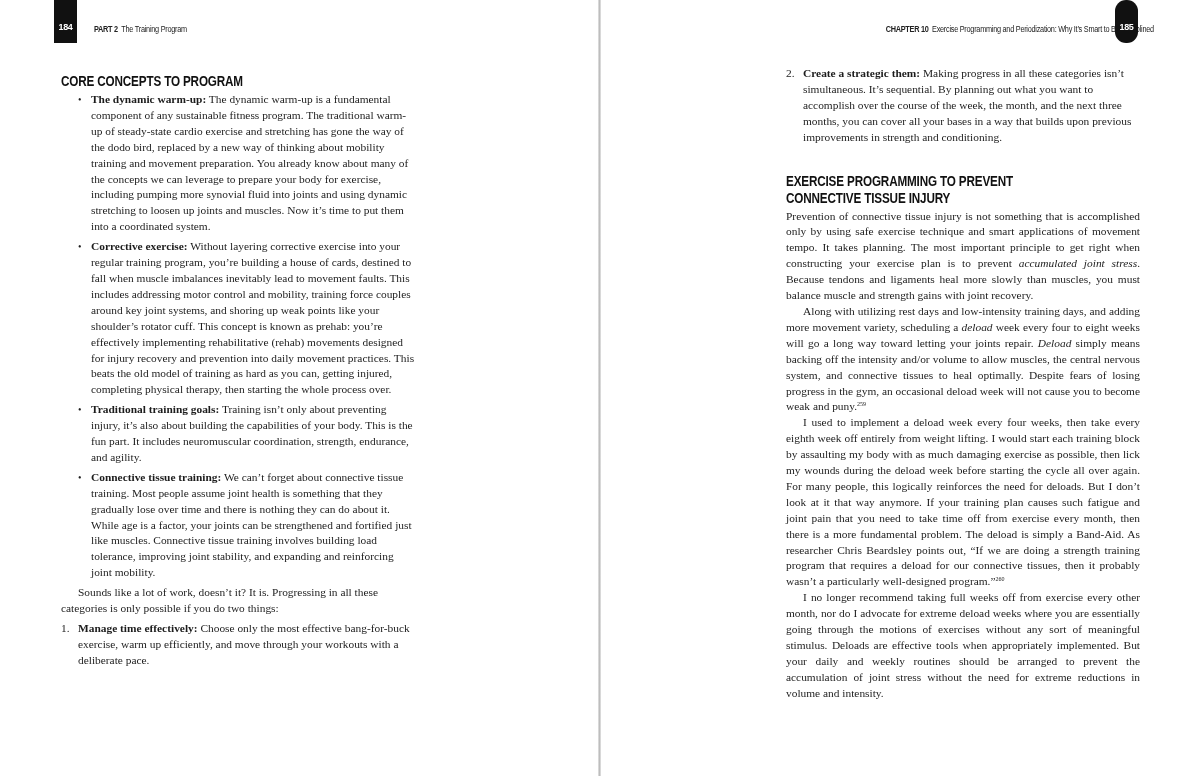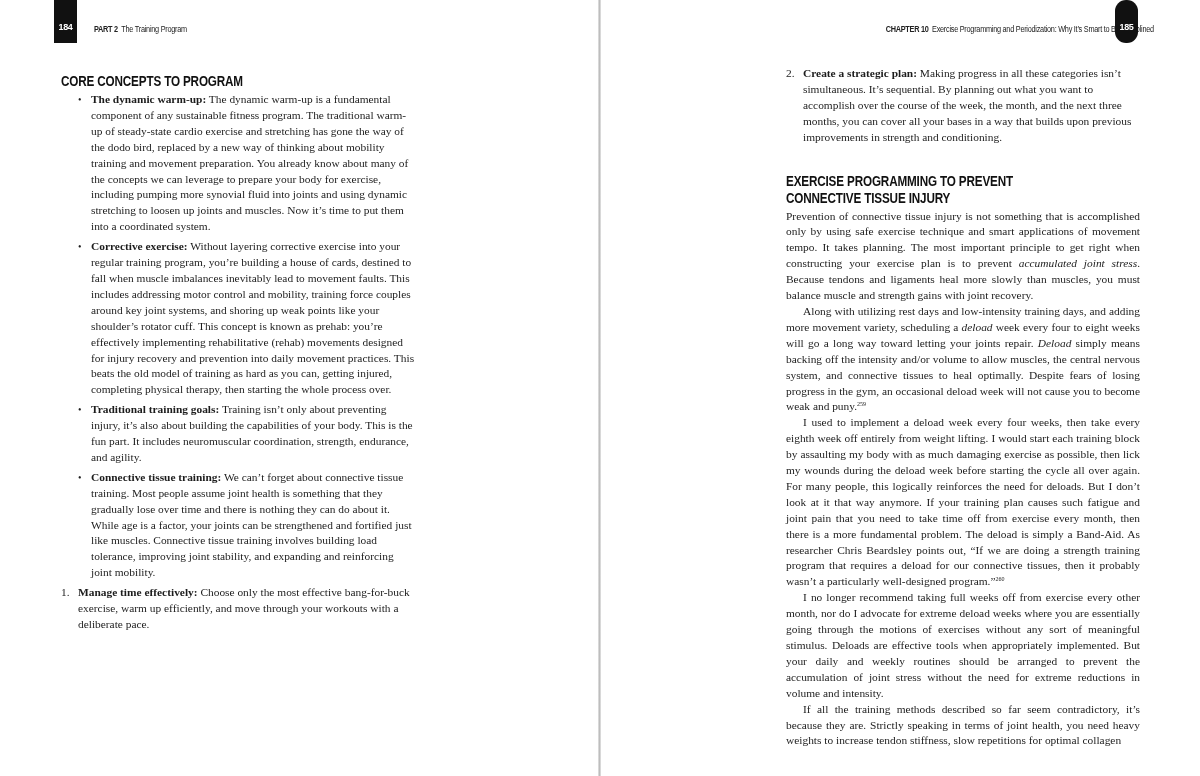--- a/index.html
+++ b/index.html
@@ -70,47 +70,47 @@
   <div class="content">
     <h2 class="section-head">CORE CONCEPTS TO PROGRAM</h2>
 
     <ul class="bullets">
       <li><span class="bullet">•</span><b class="term">The dynamic warm-up:</b><span> The dynamic warm-up is a fundamental component of any sustainable fitness program. The traditional warm-up of steady-state cardio exercise and stretching has gone the way of the dodo bird, replaced by a new way of thinking about mobility training and movement preparation. You already know about many of the concepts we can leverage to prepare your body for exercise, including pumping more synovial fluid into joints and using dynamic stretching to loosen up joints and muscles. Now it’s time to put them into a coordinated system.</span></li>
       <li><span class="bullet">•</span><b class="term">Corrective exercise:</b><span> Without layering corrective exercise into your regular training program, you’re building a house of cards, destined to fall when muscle imbalances inevitably lead to movement faults. This includes addressing motor control and mobility, training force couples around key joint systems, and shoring up weak points like your shoulder’s rotator cuff. This concept is known as prehab: you’re effectively implementing rehabilitative (rehab) movements designed for injury recovery and prevention into daily movement practices. This beats the old model of training as hard as you can, getting injured, completing physical therapy, then starting the whole process over.</span></li>
       <li><span class="bullet">•</span><b class="term">Traditional training goals:</b><span> Training isn’t only about preventing injury, it’s also about building the capabilities of your body. This is the fun part. It includes neuromuscular coordination, strength, endurance, and agility.</span></li>
       <li><span class="bullet">•</span><b class="term">Connective tissue training:</b><span> We can’t forget about connective tissue training. Most people assume joint health is something that they gradually lose over time and there is nothing they can do about it. While age is a factor, your joints can be strengthened and fortified just like muscles. Connective tissue training involves building load tolerance, improving joint stability, and expanding and reinforcing joint mobility.</span></li>
     </ul>
 
+    <p class="indent">Sounds like a lot of work, doesn’t it? It is. Progressing in all these categories is only possible if you do two things:</p>
 
     <ol class="numbered">
       <li><span class="num">1.</span><b class="term">Manage time effectively:</b><span> Choose only the most effective bang-for-buck exercise, warm up efficiently, and move through your workouts with a deliberate pace.</span></li>
     </ol>
   </div>
 </div>
 
 <div class="gutter"></div>
 
 <div class="page page-right">
   <div class="running-head">
     <b>CHAPTER 10</b><span>Exercise Programming and Periodization: Why It’s Smart to Be Disciplined</span>
   </div>
   <div class="folio">185</div>
 
   <div class="content">
     <ol class="numbered" style="margin-top:0;">
-      <li><span class="num">2.</span><b class="term">Create a strategic plan:</b><span> Making progress in all these categories isn’t simultaneous. It’s sequential. By planning out what you want to accomplish over the course of the week, the month, and the next three months, you can cover all your bases in a way that builds upon previous improvements in strength and conditioning.</span></li>
+      <li><span class="num">2.</span><b class="term">Create a strategic them:</b><span> Making progress in all these categories isn’t simultaneous. It’s sequential. By planning out what you want to accomplish over the course of the week, the month, and the next three months, you can cover all your bases in a way that builds upon previous improvements in strength and conditioning.</span></li>
     </ol>
 
     <div class="sub-heading-gap"></div>
     <h2 class="section-head" style="margin:0;">EXERCISE PROGRAMMING TO PREVENT</h2>
     <h2 class="section-head">CONNECTIVE TISSUE INJURY</h2>
 
     <p class="just"><span>Prevention of connective tissue injury is not something that is accomplished only by using safe exercise technique and smart applications of movement tempo. It takes planning. The most important principle to get right when constructing your exercise plan is to prevent </span><i>accumulated joint stress</i><span>. Because tendons and ligaments heal more slowly than muscles, you must balance muscle and strength gains with joint recovery.</span></p>
 
     <p class="just indent"><span>Along with utilizing rest days and low-intensity training days, and adding more movement variety, scheduling a </span><i>deload</i><span> week every four to eight weeks will go a long way toward letting your joints repair. </span><i>Deload</i><span> simply means backing off the intensity and/or volume to allow muscles, the central nervous system, and connective tissues to heal optimally. Despite fears of losing progress in the gym, an occasional deload week will not cause you to become weak and puny.</span><sup>259</sup></p>
 
     <p class="just indent"><span>I used to implement a deload week every four weeks, then take every eighth week off entirely from weight lifting. I would start each training block by assaulting my body with as much damaging exercise as possible, then lick my wounds during the deload week before starting the cycle all over again. For many people, this logically reinforces the need for deloads. But I don’t look at it that way anymore. If your training plan causes such fatigue and joint pain that you need to take time off from exercise every month, then there is a more fundamental problem. The deload is simply a Band-Aid. As researcher Chris Beardsley points out, “If we are doing a strength training program that requires a deload for our connective tissues, then it probably wasn’t a particularly well-designed program.”</span><sup>260</sup></p>
 
     <p class="just indent">I no longer recommend taking full weeks off from exercise every other month, nor do I advocate for extreme deload weeks where you are essentially going through the motions of exercises without any sort of meaningful stimulus. Deloads are effective tools when appropriately implemented. But your daily and weekly routines should be arranged to prevent the accumulation of joint stress without the need for extreme reductions in volume and intensity.</p>
 
-    <p class="just indent">If all the training methods described so far seem contradictory, it’s because they are. Strictly speaking in terms of joint health, you need heavy weights to increase tendon stiffness, slow repetitions for optimal collagen</p>
   </div>
 </div>
 
 </body></html>

